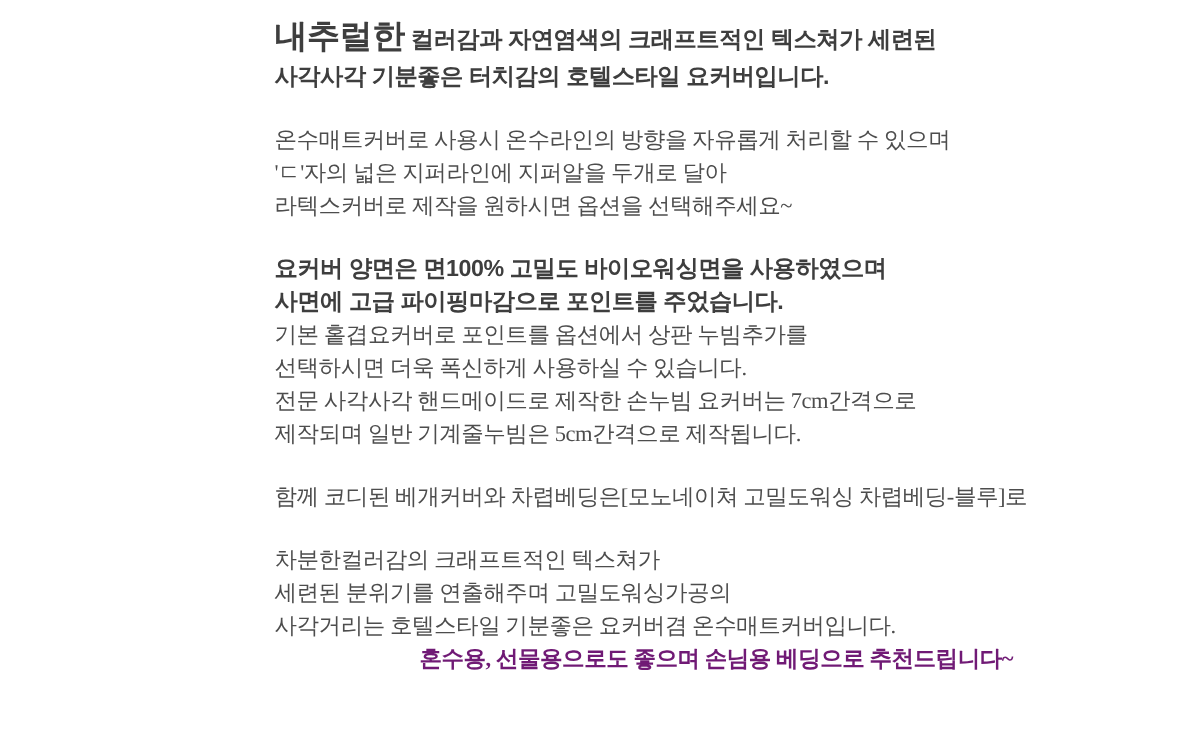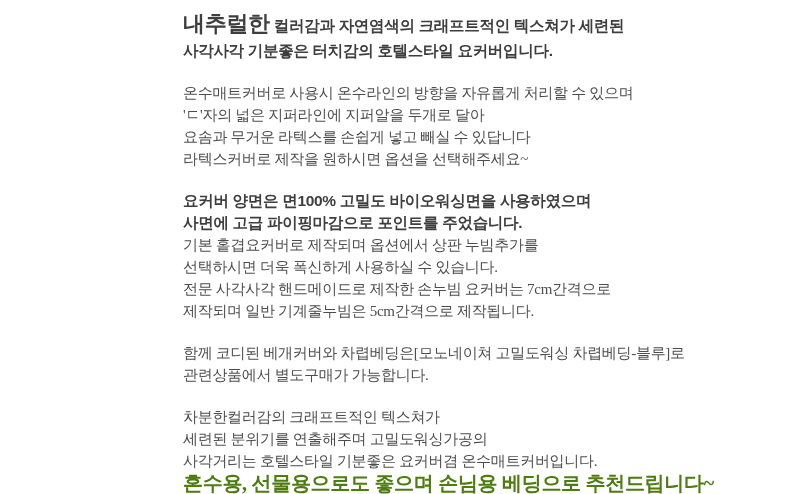--- a/index.html
+++ b/index.html
@@ -29,54 +29,53 @@
     color: #3e3e3e;
   }
   .bold-sans {
     font-family: "Liberation Sans", sans-serif;
     font-weight: bold;
     font-size: 15.5px;
     color: #3e3e3e;
   }
   .bold-serif {
     font-weight: bold;
-    font-size: 20px;
-    color: #4d7c0f;
+    font-size: 15px;
+    color: #701a75;
+    text-align: center;
   }
   .para:last-child { margin-bottom: 0; }
 </style>
 </head>
 <body>
 
 <div class="page">
 
   <div class="para">
     <div class="line intro-line1"><span class="lead-word">내추럴한</span><span class="bold-sans"> 컬러감과 자연염색의 크래프트적인 텍스쳐가 세련된</span></div>
     <div class="line bold-sans">사각사각 기분좋은 터치감의 호텔스타일 요커버입니다.</div>
   </div>
 
   <div class="para">
     <div class="line">온수매트커버로 사용시 온수라인의 방향을 자유롭게 처리할 수 있으며</div>
     <div class="line">'ㄷ'자의 넓은 지퍼라인에 지퍼알을 두개로 달아</div>
-    <div class="line">요솜과 무거운 라텍스를 손쉽게 넣고 빼실 수 있답니다</div>
     <div class="line">라텍스커버로 제작을 원하시면 옵션을 선택해주세요~</div>
   </div>
 
   <div class="para">
     <div class="line bold-sans">요커버 양면은 면100% 고밀도 바이오워싱면을 사용하였으며</div>
     <div class="line bold-sans">사면에 고급 파이핑마감으로 포인트를 주었습니다.</div>
-    <div class="line">기본 홑겹요커버로 제작되며 옵션에서 상판 누빔추가를</div>
+    <div class="line">기본 홑겹요커버로 포인트를 옵션에서 상판 누빔추가를</div>
     <div class="line">선택하시면 더욱 폭신하게 사용하실 수 있습니다.</div>
     <div class="line">전문 사각사각 핸드메이드로 제작한 손누빔 요커버는 7cm간격으로</div>
     <div class="line">제작되며 일반 기계줄누빔은 5cm간격으로 제작됩니다.</div>
   </div>
 
   <div class="para">
     <div class="line">함께 코디된 베개커버와 차렵베딩은[모노네이쳐 고밀도워싱 차렵베딩-블루]로</div>
-    <div class="line">관련상품에서 별도구매가 가능합니다.</div>
   </div>
 
   <div class="para">
     <div class="line">차분한컬러감의 크래프트적인 텍스쳐가</div>
     <div class="line">세련된 분위기를 연출해주며 고밀도워싱가공의</div>
     <div class="line">사각거리는 호텔스타일 기분좋은 요커버겸 온수매트커버입니다.</div>
     <div class="line bold-serif">혼수용, 선물용으로도 좋으며 손님용 베딩으로 추천드립니다~</div>
   </div>
 
 </div>

